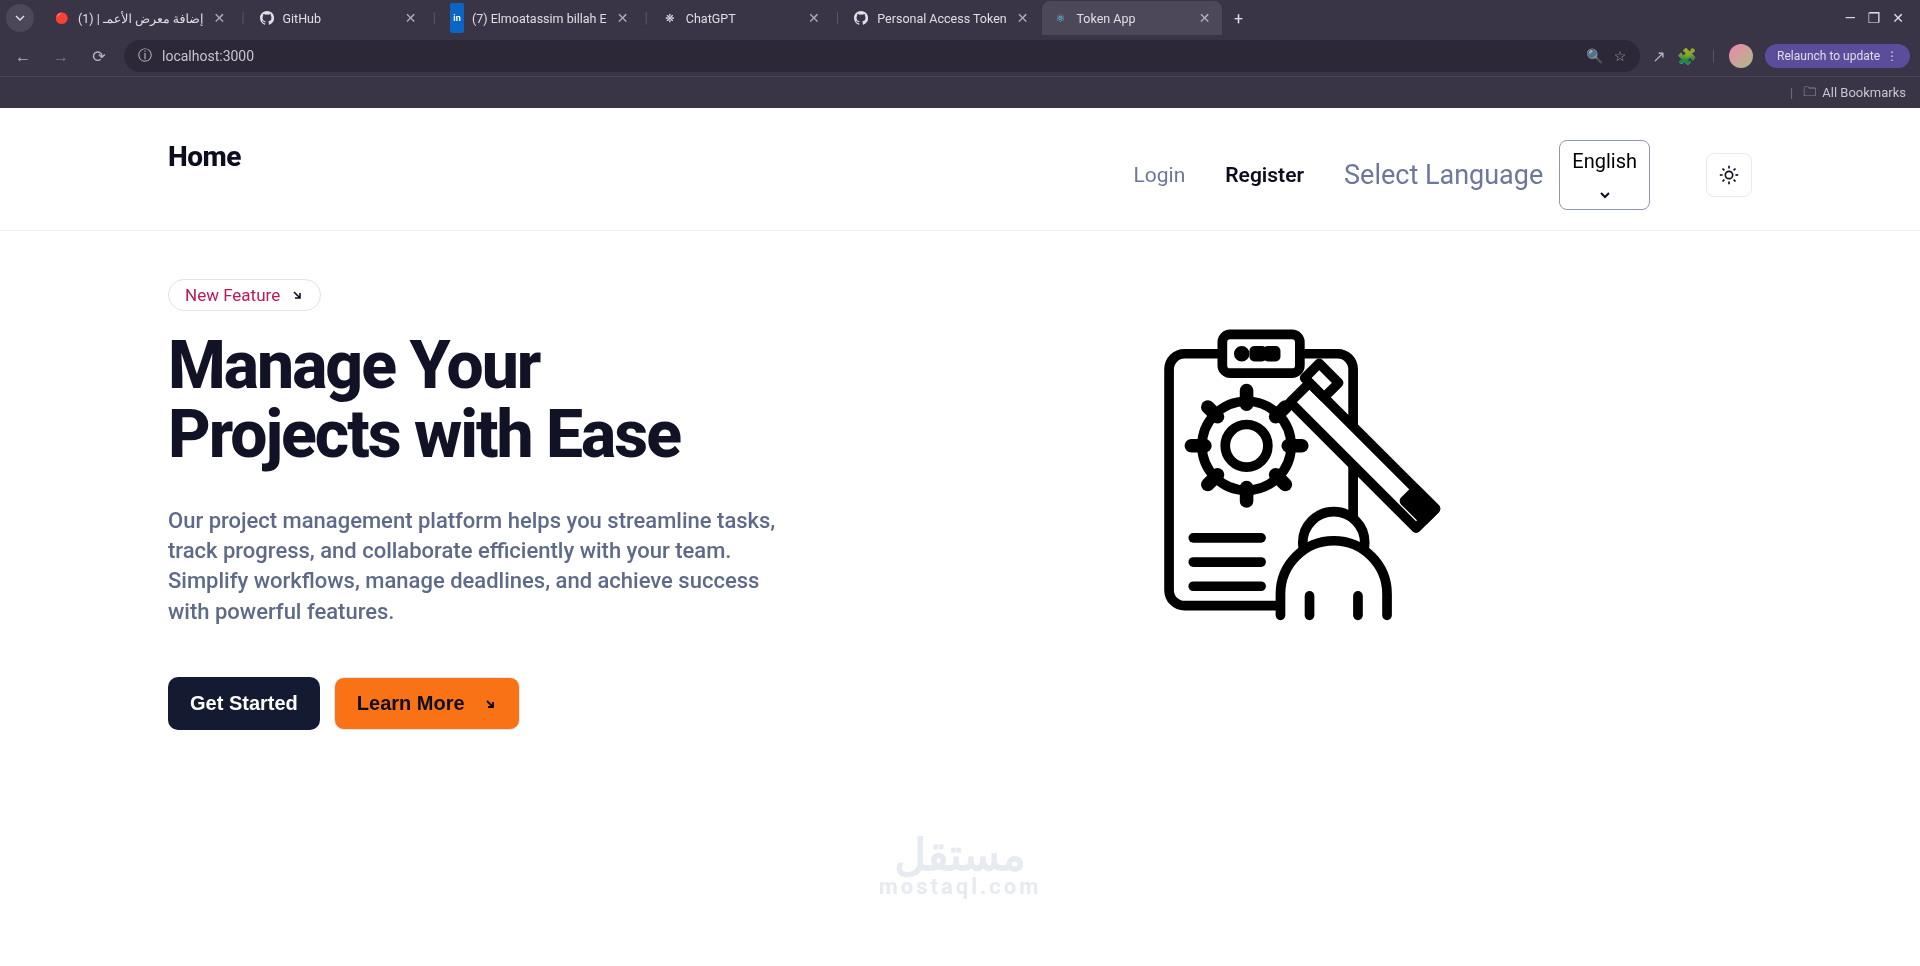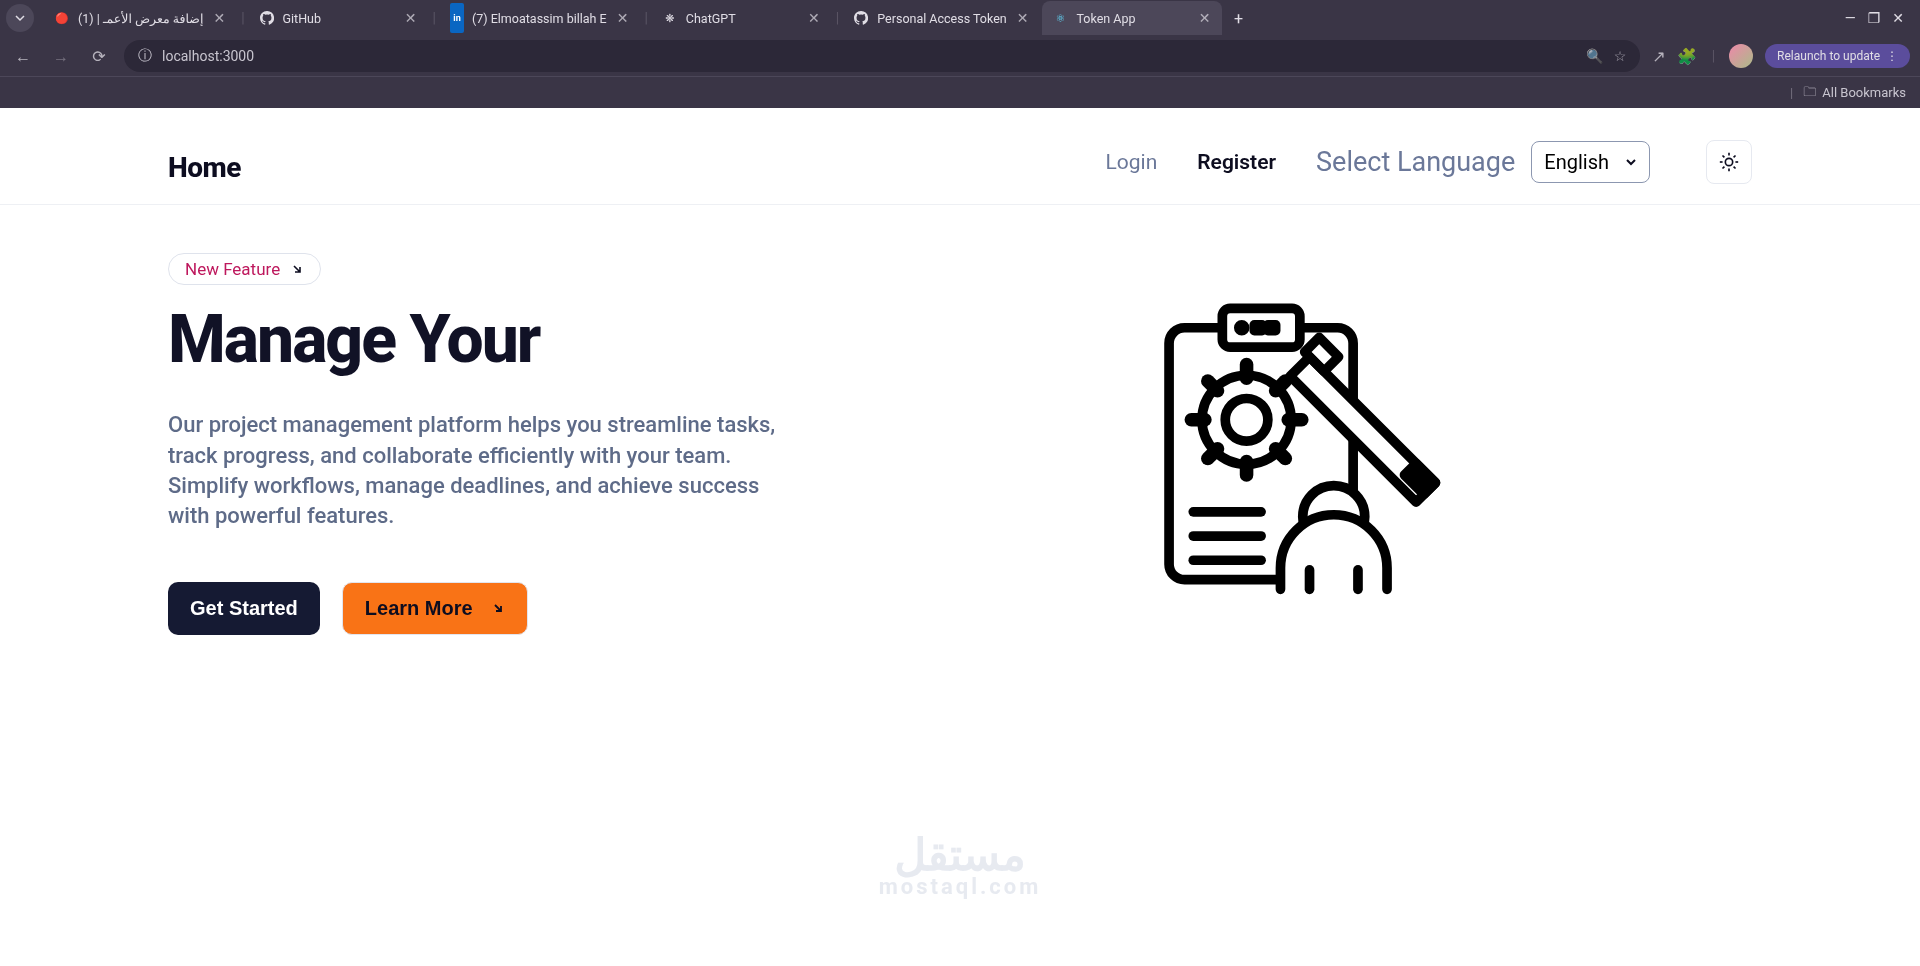--- a/index.html
+++ b/index.html
@@ -26,37 +26,37 @@
     .addr-icon { opacity: 0.75; cursor: pointer; }
     .relaunch { background: #5b4d9c; border-radius: 14px; padding: 5px 12px; font-size: 12px; cursor: pointer; display: flex; align-items: flex-end; gap: 6px; }
     .avatar { width: 24px; height: 24px; border-radius: 50%; background: linear-gradient(135deg,#e8a,#ab8); }
     
     .bookmarks-bar { display: flex; justify-content: flex-end; align-items: center; height: 32px; padding: 0 14px; font-size: 13px; color: #c8c5cf; border-top: 1px solid #4c4759; }
     .bookmarks-bar .sep { margin: 0 10px; opacity: 0.4; }
     .all-bookmarks { display: flex; align-items: center; gap: 6px; cursor: pointer; }
     
     
     .page { background: #fff; min-height: 800px; }
-    .navbar { display: flex; align-items: flex-end; padding: 32px 168px 20px; border-bottom: 1px solid #eef0f4; }
+    .navbar { display: flex; align-items: flex-start; padding: 32px 168px 20px; border-bottom: 1px solid #eef0f4; }
     .brand { font-size: 28px; font-weight: 800; color: #0d0d20; letter-spacing: -0.5px; }
     .nav-links { margin-left: auto; display: flex; align-items: center; gap: 40px; }
     .nav-link { font-size: 21px; cursor: pointer; }
     .nav-link.muted { color: #6b7899; }
     .nav-link.solid { color: #0d0d20; font-weight: 600; }
     .lang-select-wrap { display: flex; align-items: center; gap: 16px; }
     .lang-label { font-size: 27px; color: #6b7899; }
-    .select-box { border: 1px solid #8c97b0; border-radius: 8px; padding: 8px 12px; font-size: 20px; background: #fff; cursor: pointer; display: flex; align-items: center; gap: 16px; }
+    .select-box { border: 1px solid #8c97b0; border-radius: 8px; padding: 8px 12px; font-size: 20px; background: #fff; cursor: pointer; display: flex; align-items: center; gap: 16px; flex-direction: column; }
     .theme-btn { border: 1px solid #e6e9f0; border-radius: 8px; width: 46px; height: 44px; display: flex; align-items: center; justify-content: center; cursor: pointer; margin-left: 16px; }
     
     .hero { display: flex; padding: 48px 168px; gap: 40px; }
     .hero-left { flex: 1; max-width: 630px; }
     .badge { display: inline-flex; align-items: center; gap: 10px; border: 1px solid #dfe3ec; border-radius: 18px; padding: 5px 16px; font-size: 17px; font-weight: 400; color: #be185d; cursor: pointer; }
     .hero-title { font-size: 66px; font-weight: 800; color: #111226; line-height: 1.05; letter-spacing: -2px; margin-top: 20px; }
     .hero-desc { font-size: 22px; color: #5e6b88; line-height: 1.38; margin-top: 36px; font-weight: 500; }
-    .hero-actions { display: flex; gap: 22px; margin-top: 50px; }
+    .hero-actions { display: flex; gap: 14px; margin-top: 50px; }
     .btn { border-radius: 10px; padding: 14px 22px; font-size: 20px; font-weight: 700; cursor: pointer; border: none; display: inline-flex; align-items: center; gap: 18px; }
     .btn-primary { background: #151a33; color: #fff; }
     .btn-secondary { background: #f97316; color: #0d0d20; border: 1px solid #e2e5ee; text-align: right; }
     .hero-right { flex: 1; display: flex; align-items: flex-start; justify-content: center; padding-top: 36px; }
     .illustration { width: 310px; height: 310px; }
     
     .watermark { position: absolute; left: 50%; transform: translateX(-50%); bottom: 10px; font-size: 44px; color: #dfe3ec; font-weight: 700; text-align: center; line-height: 0.95; pointer-events: none; opacity: 0.75; }
     .watermark small { font-size: 22px; letter-spacing: 3px; display: block; }
     .page-wrap { position: relative; }
     
@@ -188,20 +188,21 @@
   <section class="hero">
     <div class="hero-left">
       <div class="badge">
         <span>New Feature</span>
         <svg width="14" height="14" viewBox="0 0 14 14">
               <path d="M4 4l6 6M10 5v5H5" stroke="#0d0d20" stroke-width="1.6" fill="none"></path>
             </svg>
       </div>
       <h1 class="hero-title">
         <span>Manage Your</span><br>
+        <span>Projects with Ease</span>
       </h1>
       <p class="hero-desc">Our project management platform helps you streamline tasks, track progress, and collaborate efficiently with your team. Simplify workflows, manage deadlines, and achieve success with powerful features.</p>
       <div class="hero-actions">
         <button class="btn btn-primary">
           <span>Get Started</span>
         </button>
         <button class="btn btn-secondary">
           <span>Learn More</span>
           <svg width="14" height="14" viewBox="0 0 14 14">
                 <path d="M4 4l6 6M10 5v5H5" stroke="#0d0d20" stroke-width="1.8" fill="none"></path>

